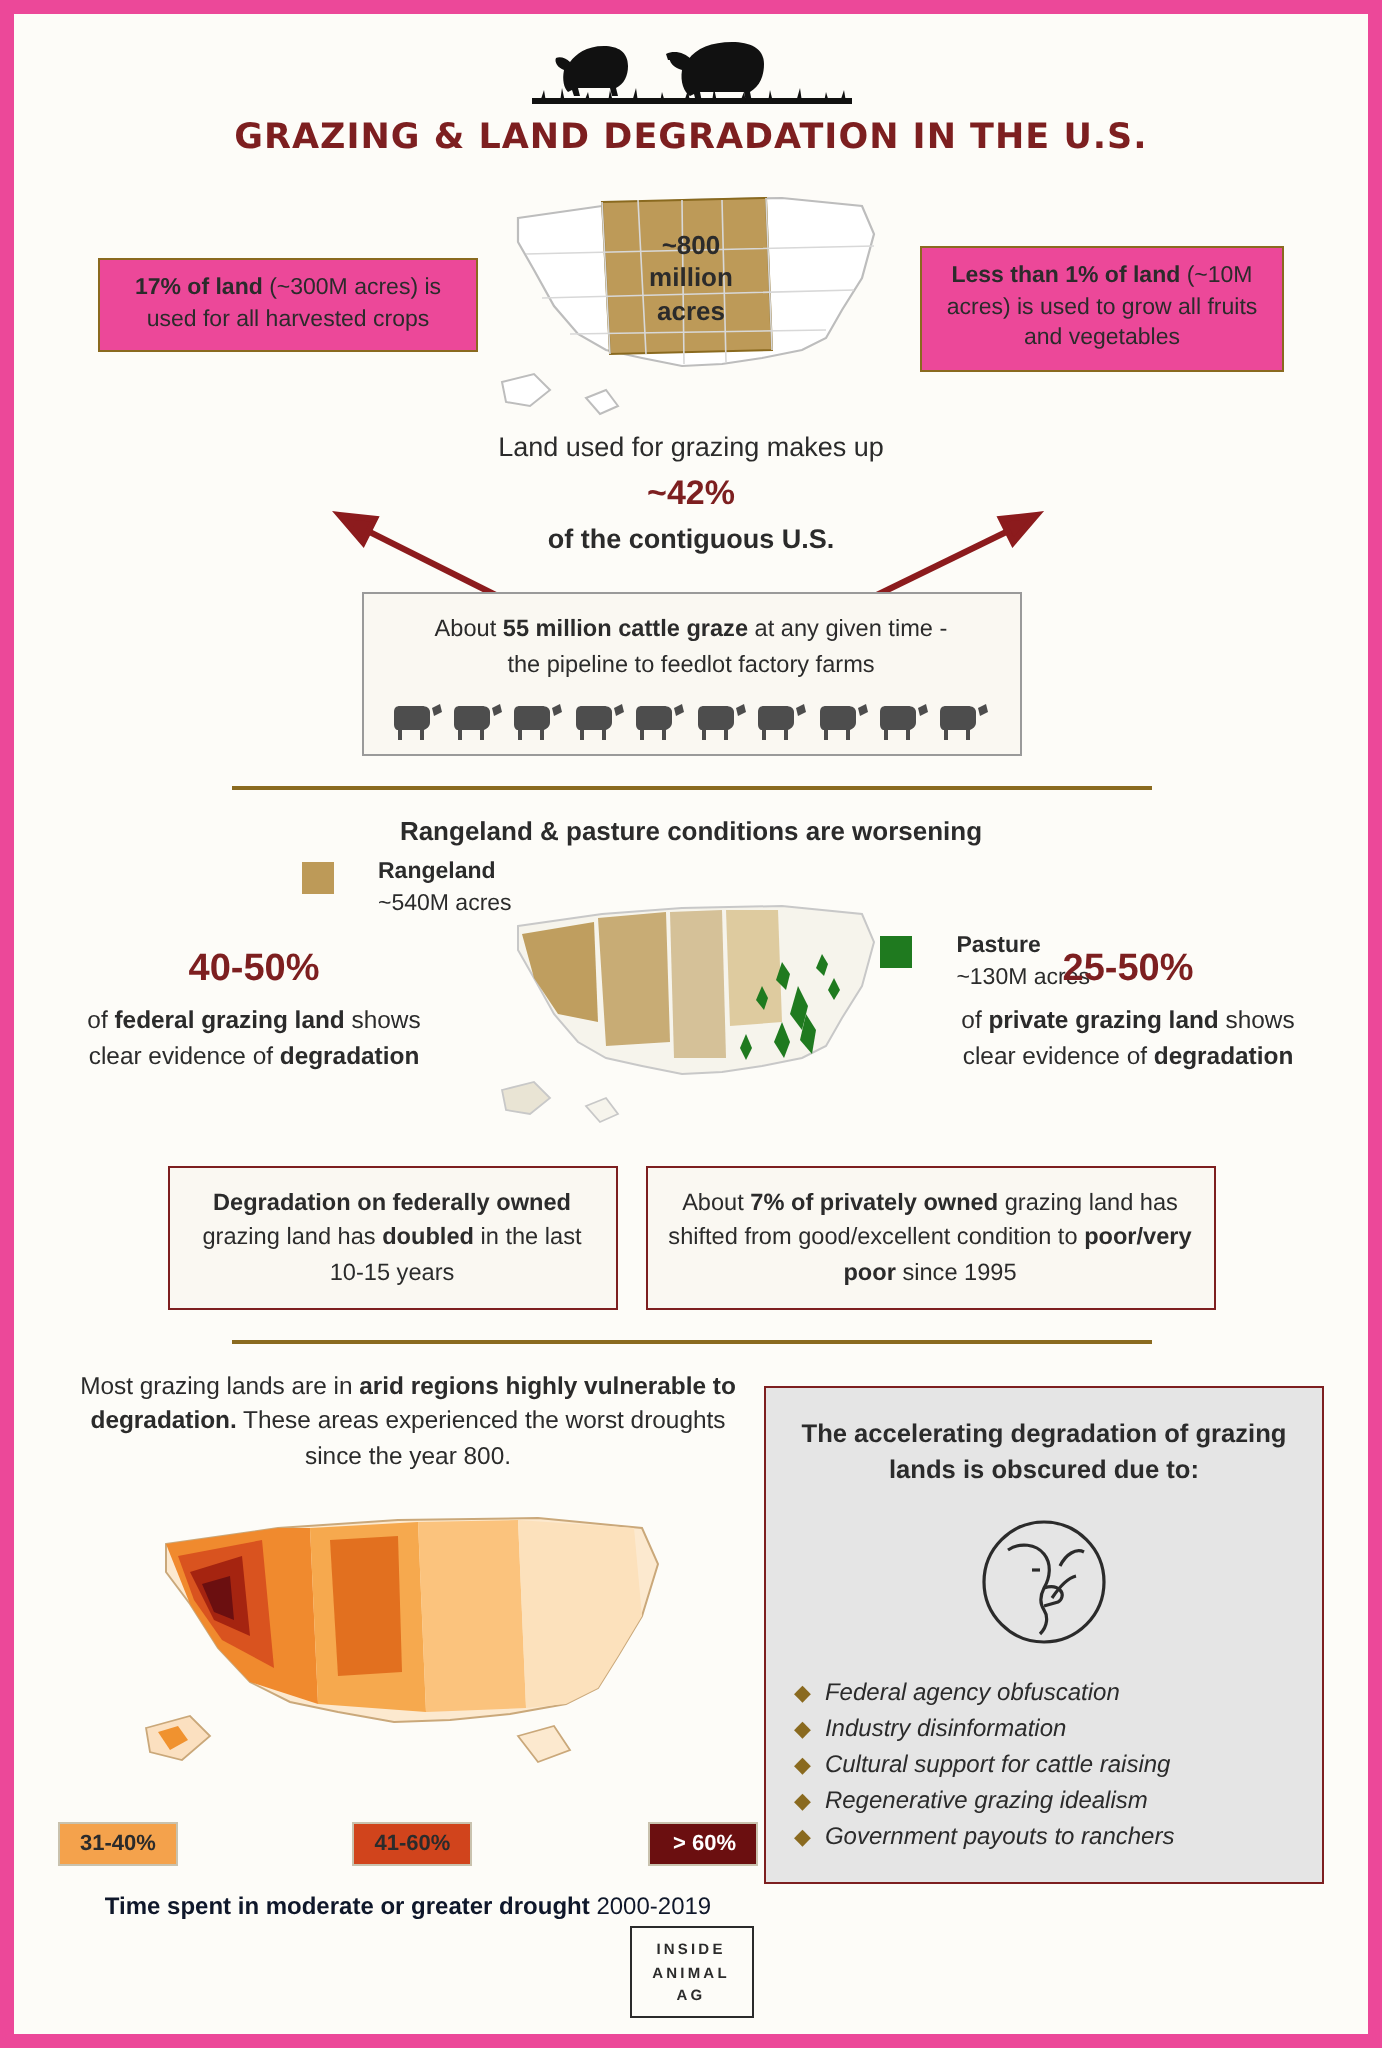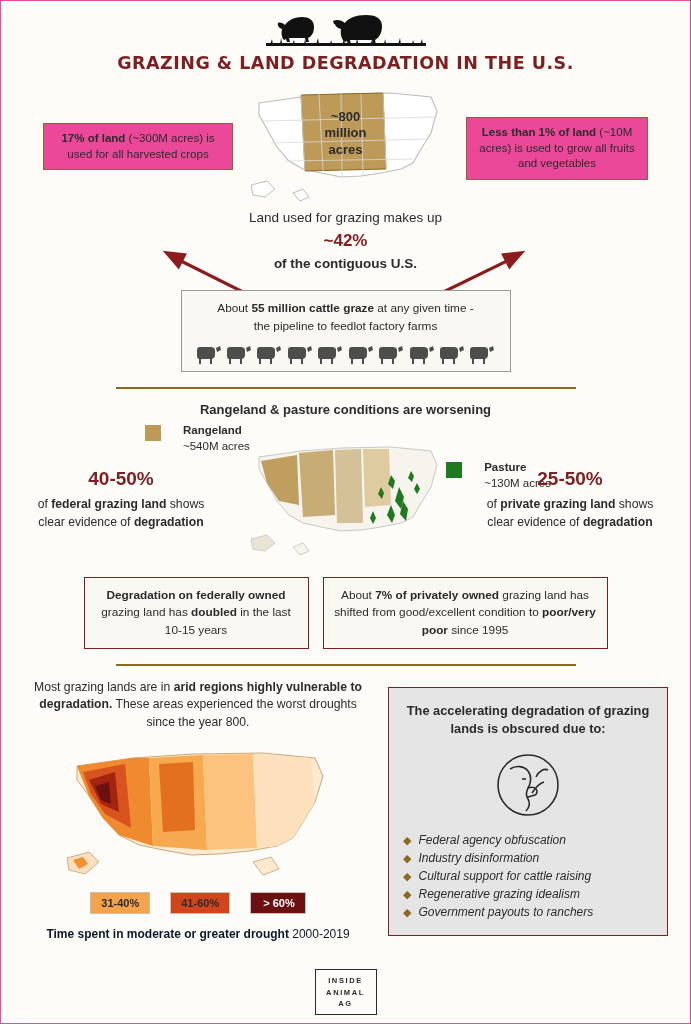--- a/index.html
+++ b/index.html
@@ -9,21 +9,21 @@
   }
   body {
     font-family: "Liberation Sans", sans-serif;
   }
   .page {
     position: relative;
     width: 691px;
     height: 1024px;
     background: #fdfcf8;
     box-sizing: border-box;
-    border: 1px solid #ec4899;
+    border: 7px solid #ec4899;
     overflow: hidden;
   }
   .inner {
     position: absolute;
     inset: 0;
     padding: 0 14px;
   }
 
   
   .cattle-logo {
@@ -233,23 +233,23 @@
     padding: 0 4px;
   }
   .drought-map {
     display: block;
     margin: 6px auto 0;
     width: 290px;
     height: 150px;
   }
   .drought-legend {
     display: flex;
-    justify-content: center;
+    justify-content: space-between;
     gap: 20px;
-    margin-top: 4px;
+    margin-top: 17px;
   }
   .dl-item {
     font-size: 11px;
     font-weight: bold;
     color: #2b2b2b;
     padding: 4px 10px;
     border: 1px solid #c9c2ae;
   }
   .dl-item.dark { color: #fff; padding-left: 12px; }
   .drought-caption {

